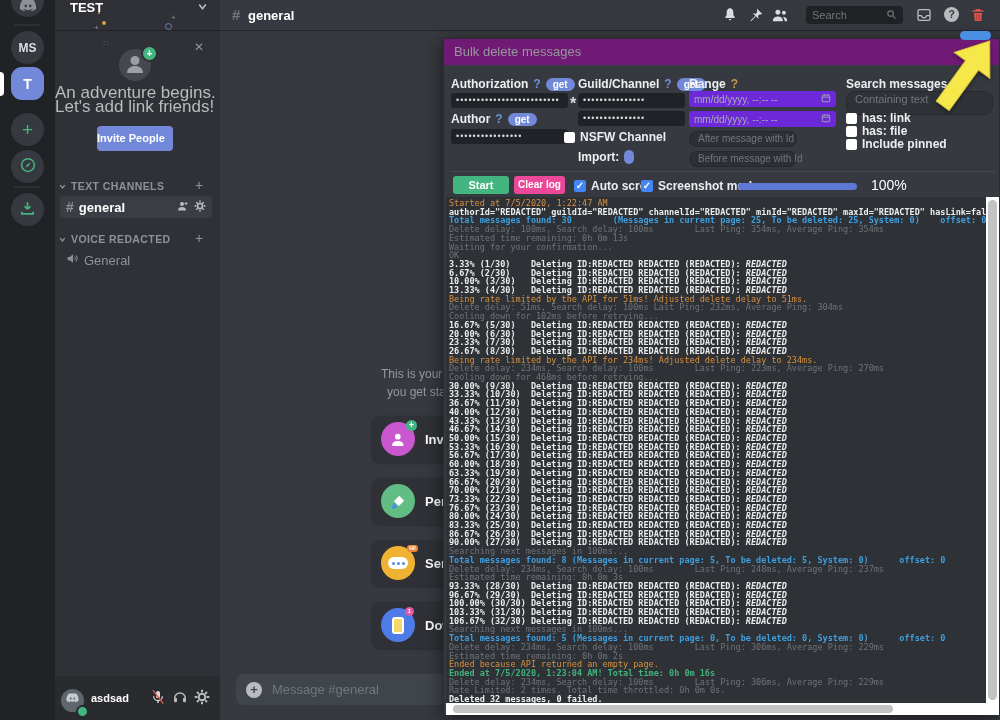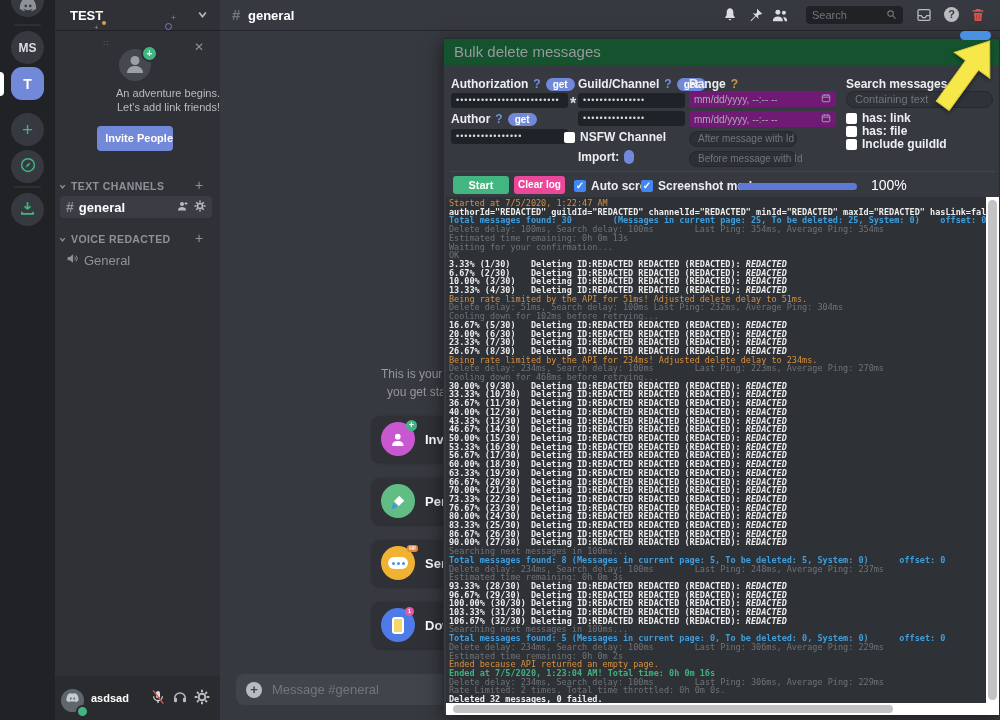--- a/index.html
+++ b/index.html
@@ -4,42 +4,42 @@
 <style>
   html,body{margin:0;padding:0;background:#202225}
   .app{position:relative;width:1000px;height:720px;background:#36393f;font-family:"Liberation Sans",sans-serif;color:#dcddde;overflow:hidden}
   .abs{position:absolute}
   
   .rail{position:absolute;left:0;top:0;width:55px;height:720px;background:#202225}
   .railcirc{position:absolute;left:11px;width:33px;height:33px;border-radius:50%;background:#36393f;display:flex;align-items:center;justify-content:center;font-weight:700;color:#dcddde;font-size:12px}
   .railsep{position:absolute;left:14px;width:27px;height:2px;background:#2d2f34;border-radius:1px}
   
   .sidebar{position:absolute;left:55px;top:0;width:165px;height:720px;background:#2f3136}
-  .svheader{position:absolute;left:0;top:0;width:165px;height:30px;box-shadow:0 1px 0 rgba(0,0,0,.3);display:flex;align-items:center;padding:0 12px 0 15px;box-sizing:border-box;font-weight:700;font-size:13px;color:#fff;cursor:pointer}
+  .svheader{position:absolute;left:0;top:0;width:165px;height:30px;box-shadow:0 1px 0 rgba(0,0,0,.3);display:flex;align-items:flex-start;padding:0 12px 0 15px;box-sizing:border-box;font-weight:700;font-size:13px;color:#fff;cursor:pointer}
   .chead{position:absolute;display:flex;align-items:center;gap:4px;font-size:10.5px;font-weight:700;letter-spacing:.4px;color:#8e9297}
   .chanrow{position:absolute;left:5px;width:152px;height:22px;border-radius:4px;display:flex;align-items:center;padding:0 6px;box-sizing:border-box;gap:5px}
   .chanrow.active{background:#3a3d44;color:#fff}
   
   .topbar{position:absolute;left:220px;top:0;width:780px;height:30px;background:#36393f;box-shadow:0 1px 0 rgba(0,0,0,.3)}
   .ticon{position:absolute;top:7px}
   
   .card{position:absolute;left:372px;width:210px;height:46px;background:#2f3136;border-radius:8px;display:flex;align-items:center;padding-left:9px;box-sizing:border-box;gap:10px;box-shadow:0 1px 3px rgba(0,0,0,.3)}
   .cardicon{width:34px;height:34px;border-radius:50%;position:relative;display:flex;align-items:center;justify-content:center;flex:none}
   .cardlabel{font-weight:700;font-size:13px;color:#fff;white-space:nowrap}
   
   .composer{position:absolute;left:236px;top:674px;width:600px;height:31px;background:#40444b;border-radius:8px;display:flex;align-items:center;padding:0 10px;box-sizing:border-box;gap:10px}
   
   .panel{position:absolute;left:443px;top:38px;width:557px;height:677px;background:#36393f;border:1px solid #2a2c31;box-sizing:border-box;box-shadow:0 4px 18px rgba(0,0,0,.55);z-index:5}
-  .phead{position:absolute;left:0;top:0;width:100%;height:26px;background:#14532d;color:#96989d;font-size:15px;line-height:26px;padding-left:10px;box-sizing:border-box}
+  .phead{position:absolute;left:0;top:0;width:100%;height:26px;background:#701a75;color:#96989d;font-size:13px;line-height:26px;padding-left:10px;box-sizing:border-box}
   .flabel{position:absolute;display:flex;align-items:center;gap:5px;font-size:12px;font-weight:600;color:#eceef0;white-space:nowrap}
   .q{color:#7190d8;font-weight:700}
   .q.or{color:#c79750}
   .get{background:#7289da;color:#fff;font-size:10px;font-weight:700;border-radius:8px;padding:1px 7px;line-height:11px;cursor:pointer}
   .pwd{position:absolute;background:#1f2226;border-radius:3px;color:#d8d9da;font-size:9px;letter-spacing:1px;line-height:15px;height:15px;padding:0 5px;overflow:hidden;white-space:nowrap;box-sizing:border-box}
-  .datein{position:absolute;background:#701a75;border-radius:3px;color:#a7abb0;font-size:10px;height:16px;padding:0 5px;display:flex;align-items:center;justify-content:space-between;box-sizing:border-box;white-space:nowrap}
+  .datein{position:absolute;background:#6d28d9;border-radius:3px;color:#a7abb0;font-size:10px;height:16px;padding:0 5px;display:flex;align-items:center;justify-content:space-between;box-sizing:border-box;white-space:nowrap}
   .idin{position:absolute;background:#2c2f35;border:1px solid #26282c;border-radius:8px;color:#72767d;font-size:10px;height:16px;line-height:14px;padding:0 8px;box-sizing:border-box;white-space:nowrap}
   .cbrow{position:absolute;display:flex;align-items:center;gap:5px;font-size:12px;font-weight:600;color:#eceef0;white-space:nowrap}
   .cb{width:11px;height:11px;background:#fff;border-radius:2px;flex:none}
   .cbc{width:12px;height:12px;background:#4285f4;border-radius:2px;flex:none;color:#fff;font-size:10px;line-height:12px;text-align:center;font-weight:700}
   .btn{position:absolute;height:18px;border-radius:3px;color:#fff;font-size:11px;font-weight:700;text-align:center;line-height:18px;cursor:pointer}
   
   .log{position:absolute;left:2px;top:158px;width:540px;height:506px;background:#2e3136;overflow:hidden;font-family:"DejaVu Sans Mono",monospace;font-size:8.5px;line-height:8.7px;white-space:pre;tab-size:8;-moz-tab-size:8;padding:2px 0 0 3px;box-sizing:border-box}
   .log-line.dim{color:#6f7378}
   .log-line.info{color:#3f9ede;font-weight:bold}
   .log-line.warn{color:#d9913f;font-weight:normal}
@@ -103,25 +103,25 @@
       </div>
       <div style="position:absolute;left:28px;top:-4px;width:13px;height:13px;border-radius:50%;background:#43b581;border:2.5px solid #2f3136;color:#fff;font-size:10px;line-height:13px;text-align:center;font-weight:700">+</div>
     </div>
     <div class="abs" style="left:43px;top:12px;width:2px;height:2px;background:#d9a24a;border-radius:50%"></div>
     <div class="abs" style="left:39px;top:23px;color:#8e9297;font-size:8px">+</div>
     <div class="abs" style="left:47px;top:21px;width:4px;height:4px;background:#d9a24a;border-radius:50%"></div>
     <div class="abs" style="left:110px;top:23px;width:5px;height:5px;border:1.5px solid #6a7ec9;border-radius:50%"></div>
     <div class="abs" style="left:116px;top:13px;color:#8e9297;font-size:8px">+</div>
     <div class="abs" style="left:48px;top:38px;color:#72767d;font-size:8px;letter-spacing:1px">::</div>
 
-    <div class="abs" style="left:0;top:86px;width:165px;text-align:right;font-size:11px;color:#b9bbbe;line-height:14px">
+    <div class="abs" style="left:0;top:86px;width:165px;text-align:left;font-size:17px;color:#b9bbbe;line-height:14px">
       <div>An adventure begins.</div>
       <div>Let's add link friends!</div>
     </div>
-    <div class="abs" style="left:42px;top:126px;width:76px;height:25px;background:#7289da;border-radius:4px;color:#fff;font-size:11px;font-weight:600;text-align:right;line-height:25px;cursor:pointer">Invite People</div>
+    <div class="abs" style="left:42px;top:126px;width:76px;height:25px;background:#7289da;border-radius:4px;color:#fff;font-size:11px;font-weight:600;text-align:left;line-height:25px;cursor:pointer">Invite People</div>
 
     <div class="chead" style="left:3px;top:180px">
       <svg width="9" height="9" viewBox="0 0 10 10">
           <path d="M2.5 3.5 5 6.5l2.5-3" stroke="#8e9297" stroke-width="1.5" fill="none"></path>
         </svg>
       <span>TEXT CHANNELS</span>
     </div>
     <span class="abs" style="left:140px;top:177px;color:#8e9297;font-size:14px;cursor:pointer">+</span>
 
     <div class="chanrow active" style="top:196px">
@@ -332,32 +332,32 @@
             <path d="M3 10h18M8 3v4M16 3v4"></path>
           </svg></span>
     </div>
     <div class="idin" style="left:245px;top:92px;width:108px">After message with Id</div>
     <div class="idin" style="left:245px;top:112px;width:108px">Before message with Id</div>
 
     <div class="flabel" style="left:402px;top:38px">
       <span>Search messages</span>
         <span class="q or">?</span>
     </div>
-    <div class="idin" style="left:402px;top:52px;width:147px;height:17px;line-height:15px;border-radius:9px;font-size:11px;background:#2f3237">Containing text</div>
+    <div class="idin" style="left:402px;top:52px;width:147px;height:24px;line-height:15px;border-radius:9px;font-size:11px;background:#2f3237">Containing text</div>
     <div class="cbrow" style="left:402px;top:72px">
       <span class="cb"></span>
         <span>has: link</span>
     </div>
     <div class="cbrow" style="left:402px;top:85px">
       <span class="cb"></span>
         <span>has: file</span>
     </div>
     <div class="cbrow" style="left:402px;top:98px">
       <span class="cb"></span>
-        <span>Include guildId</span>
+        <span>Include pinned</span>
     </div>
 
     <div class="abs" style="left:6px;top:132px;width:545px;height:1px;background:#44474d"></div>
 
     <div class="btn" style="left:9px;top:137px;width:56px;background:#43b581">Start</div>
     <div class="btn" style="left:70px;top:137px;width:51px;background:#ec4899;font-size:10px">Clear log</div>
     <div class="cbrow" style="left:130px;top:140px">
       <span class="cbc">✓</span>
       <span>Auto scroll</span>
     </div>

